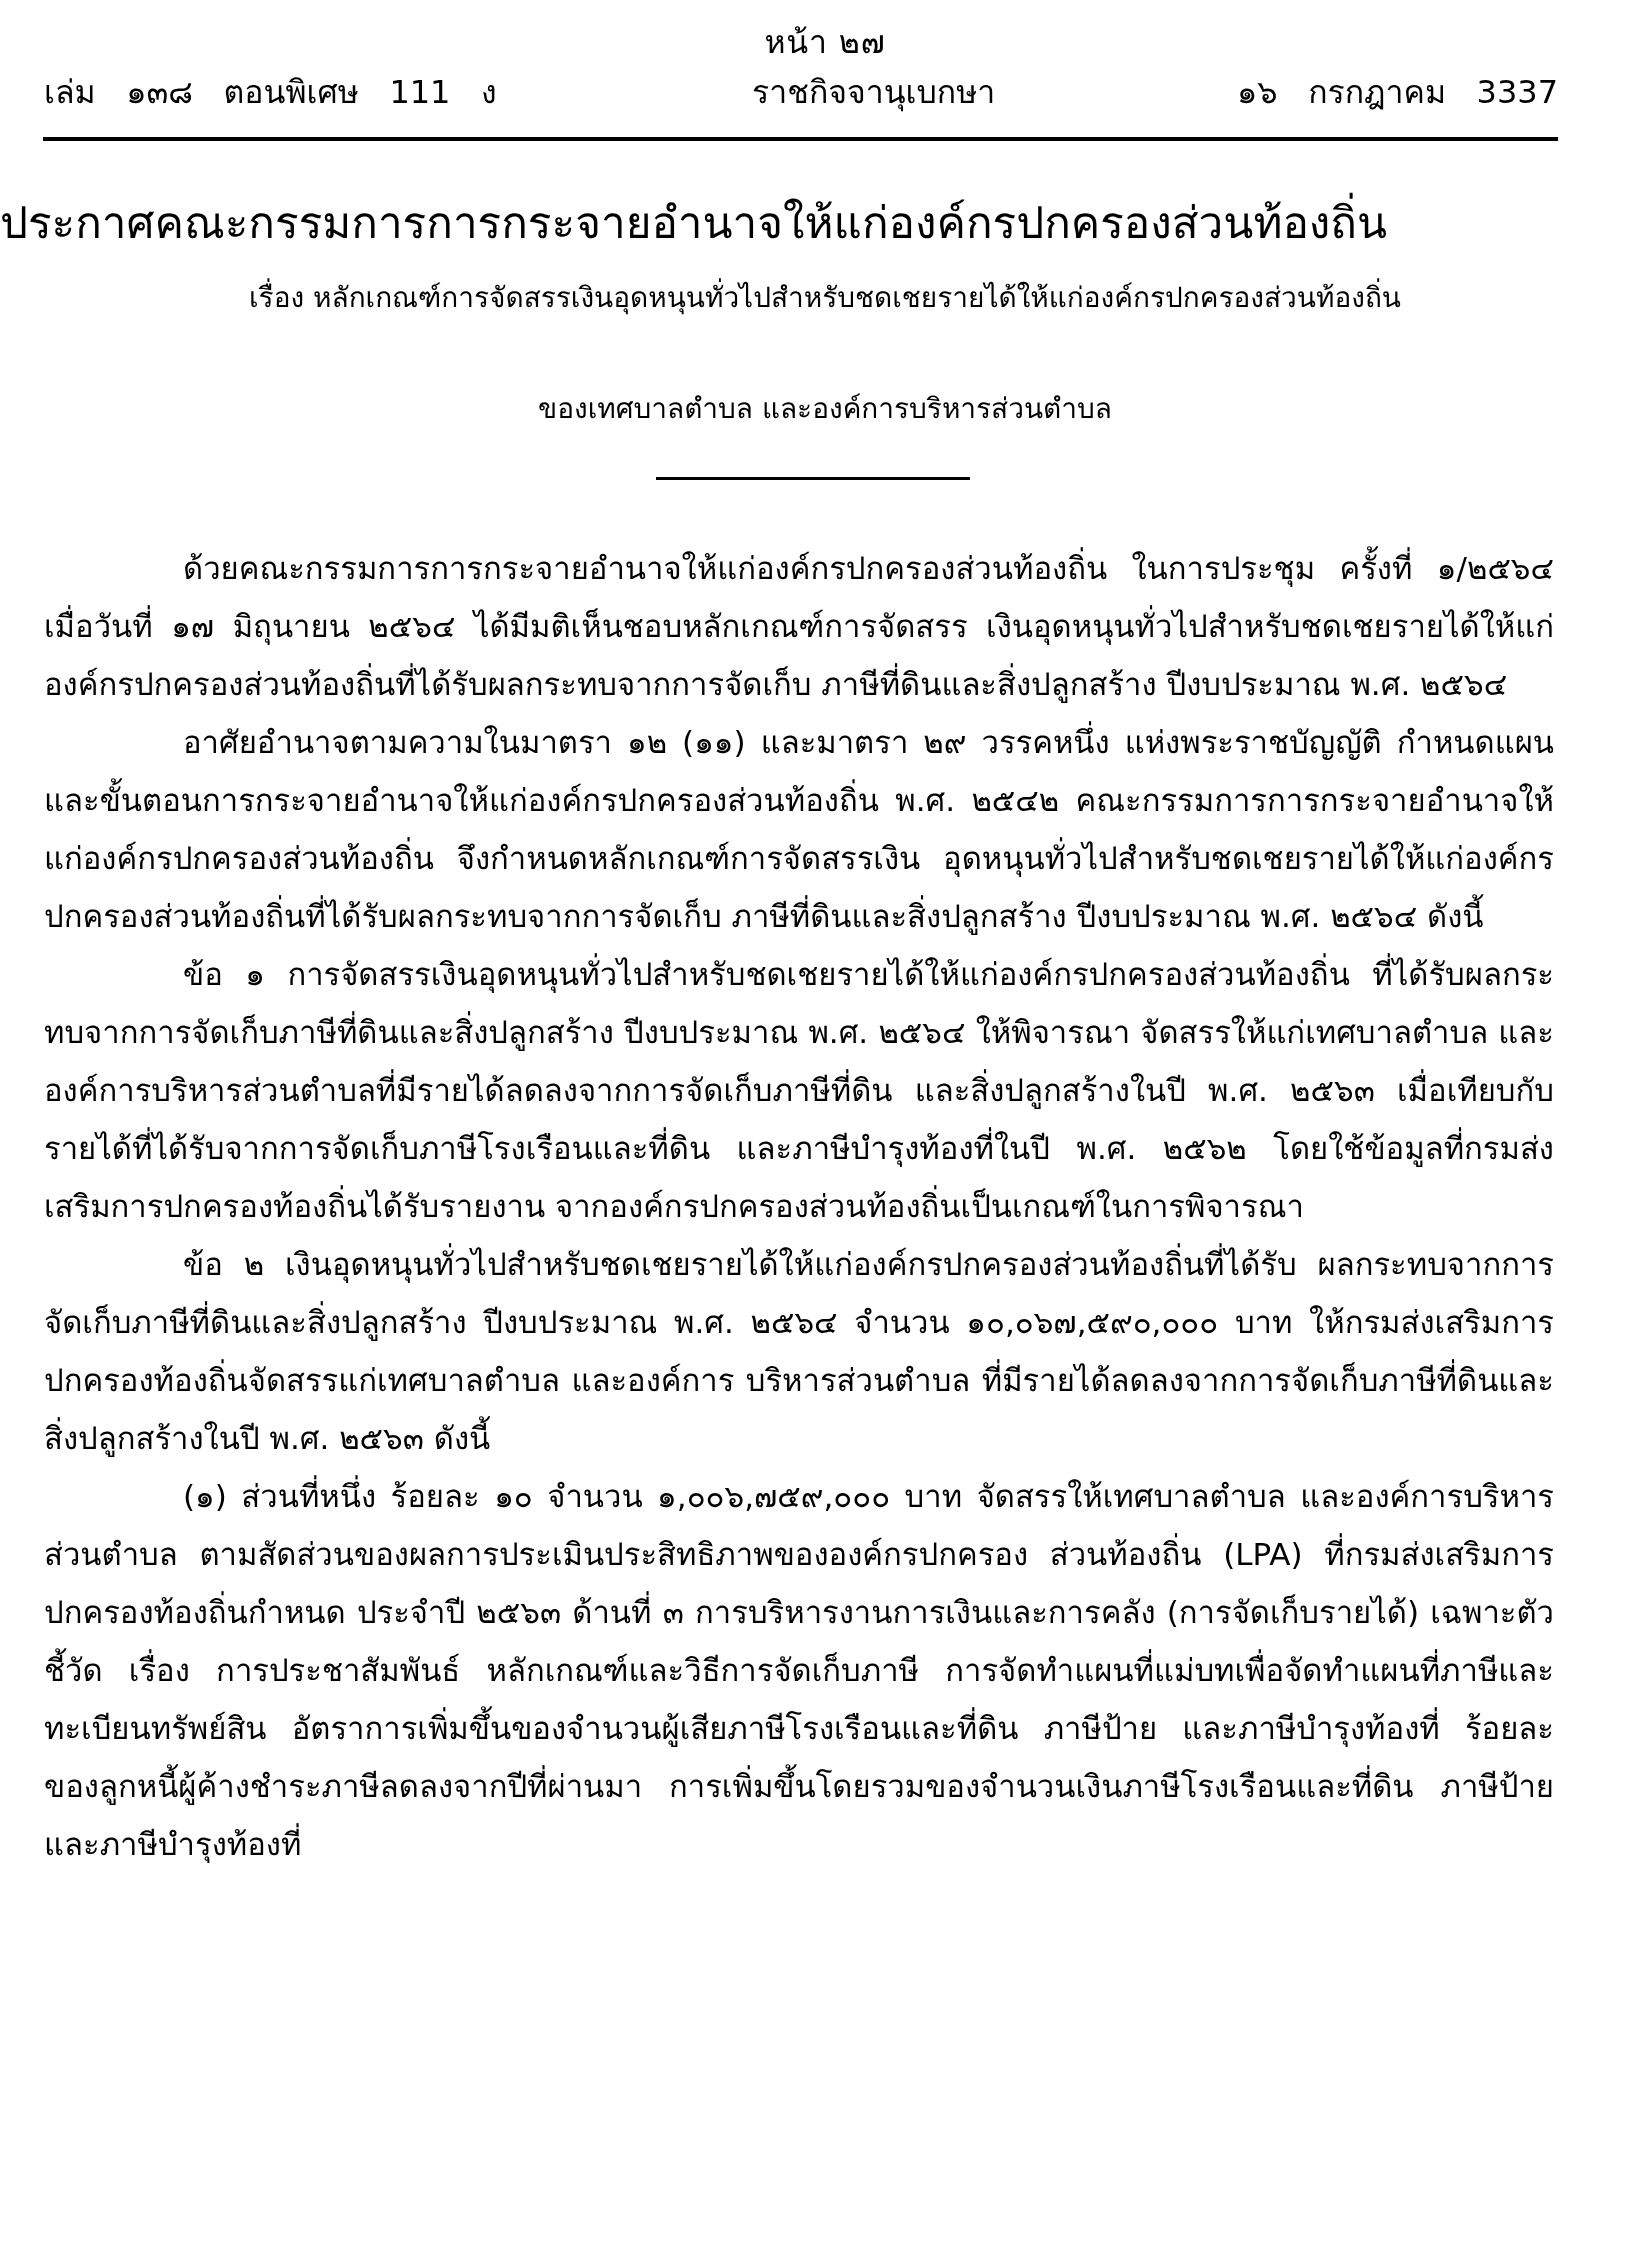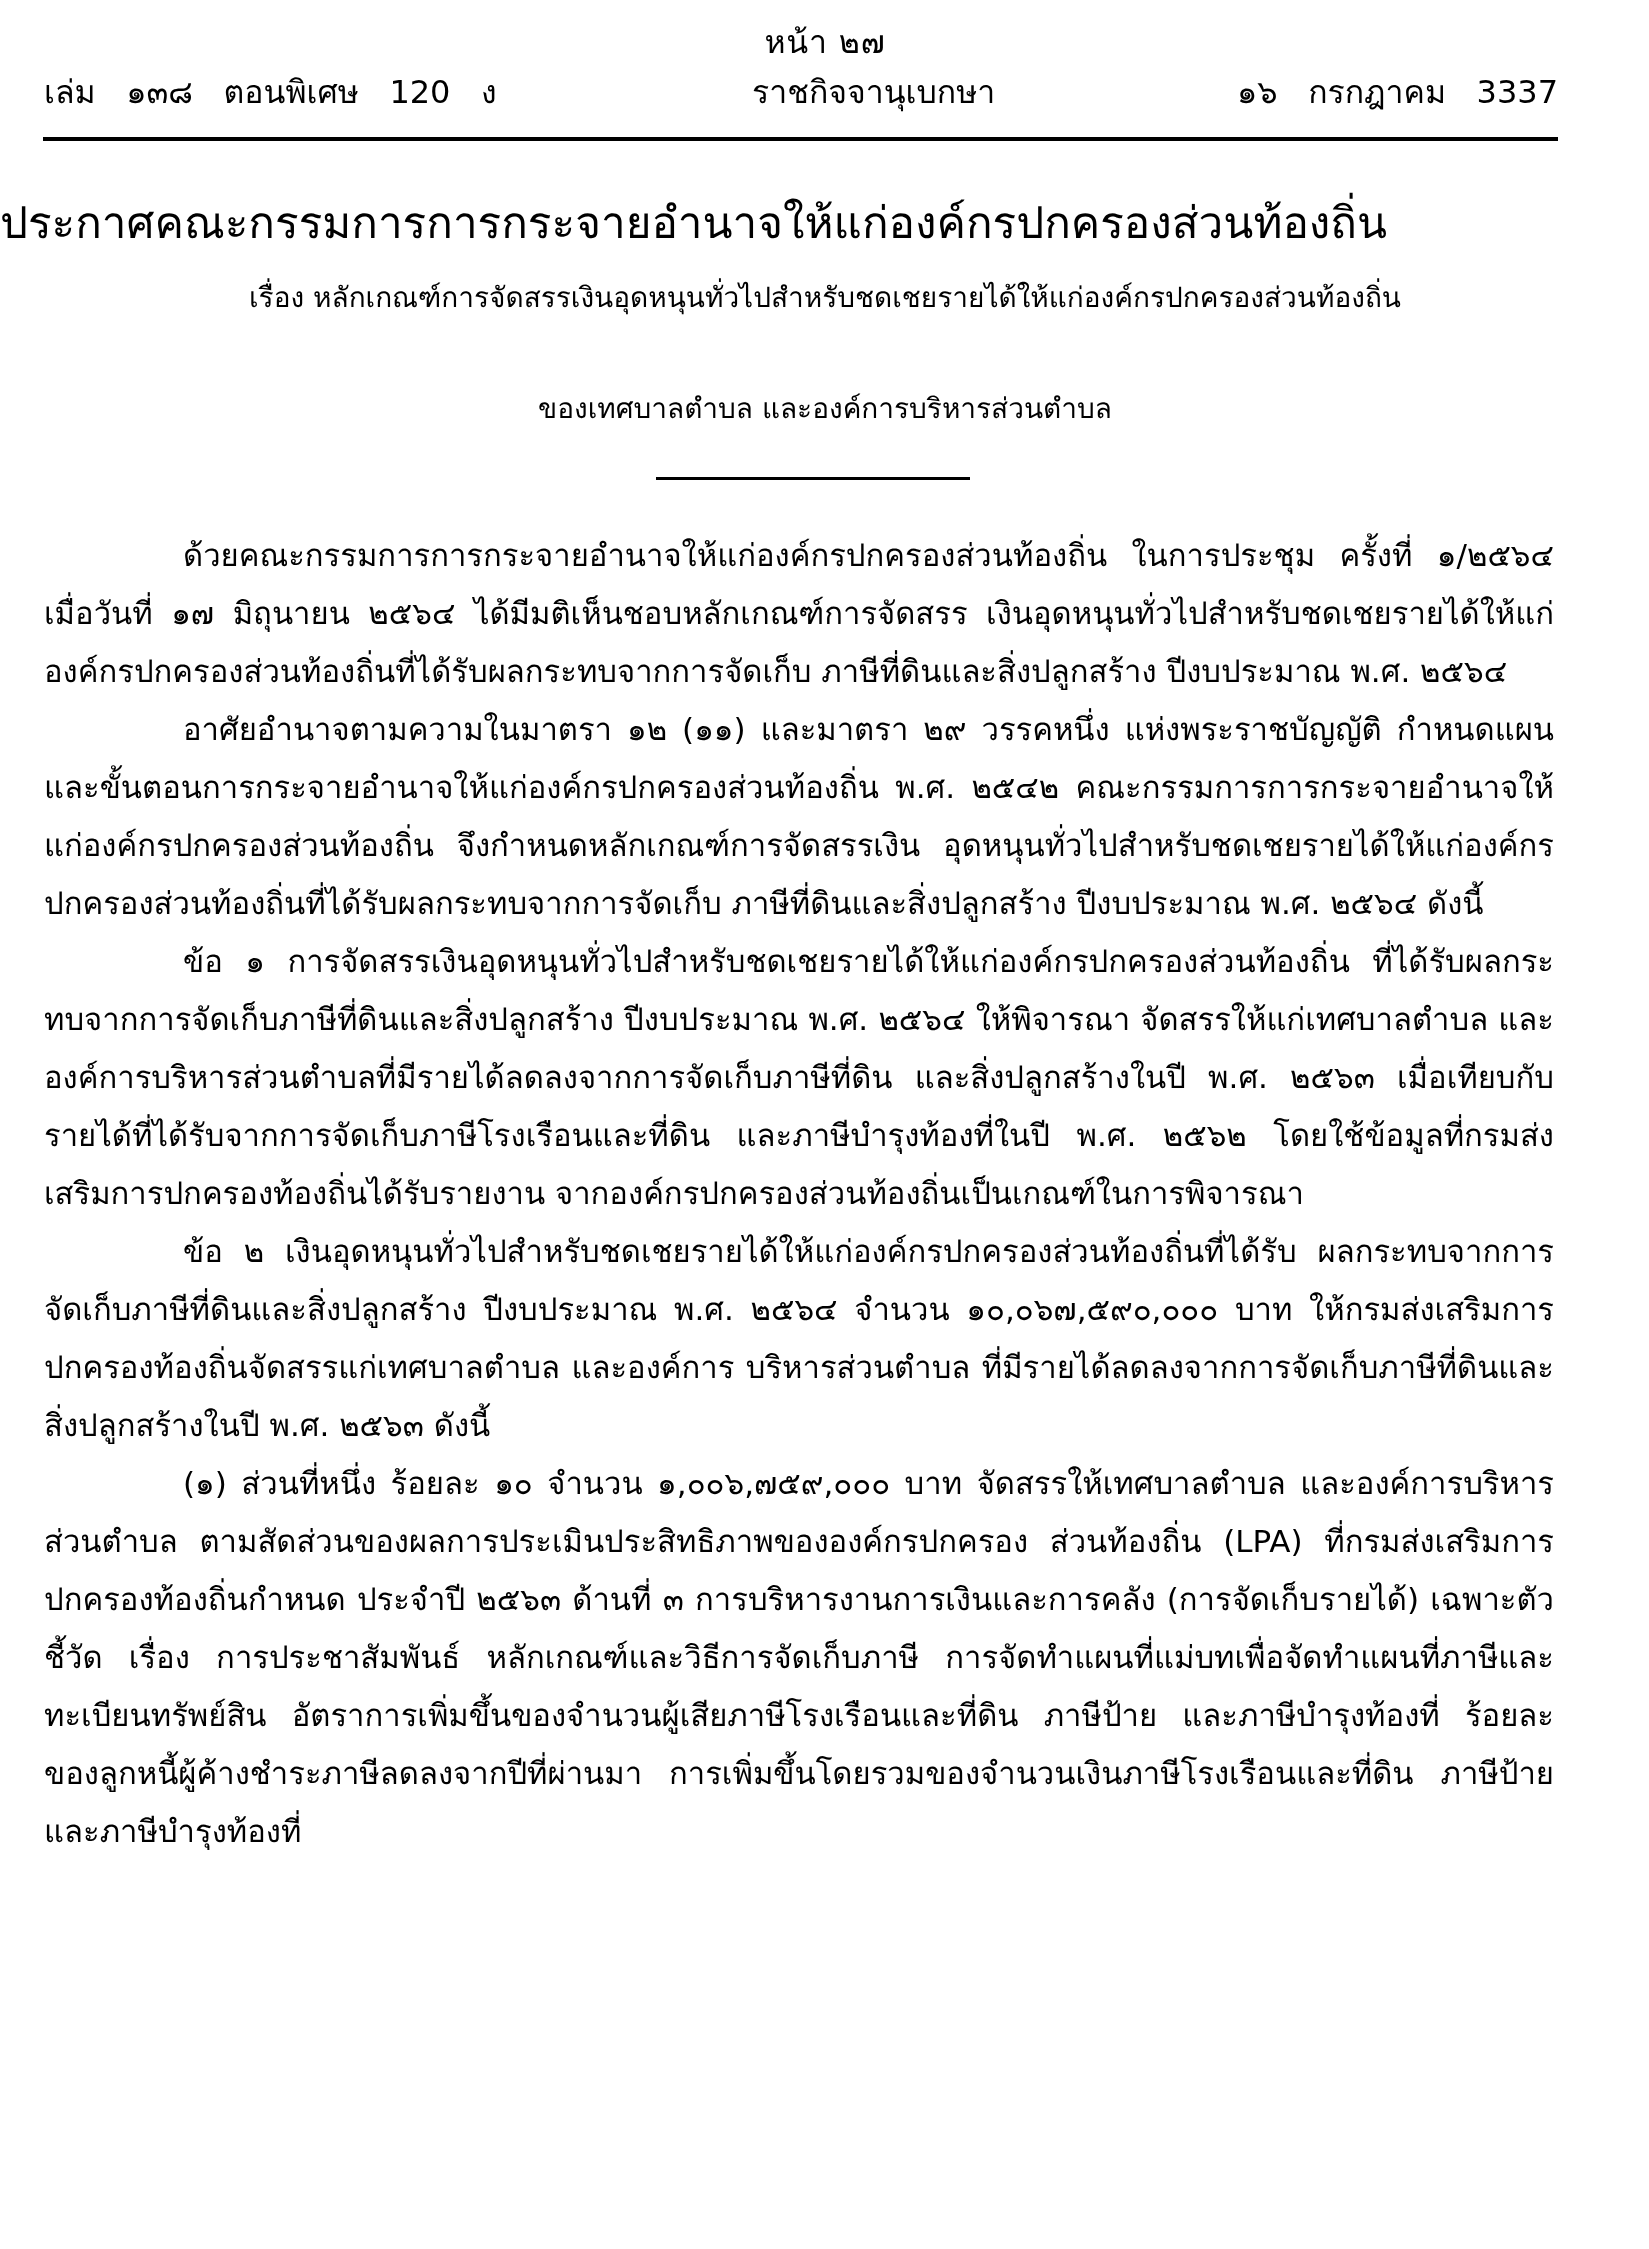--- a/index.html
+++ b/index.html
@@ -34,35 +34,35 @@
     font-size: 28px; line-height: 56px;
   }
   .subtitle.l1 { top: 270px; }
   .subtitle.l2 { top: 326px; }
   .subtitle.l3 { top: 381px; }
   .divider {
     position: absolute; top: 477px; left: 656px; width: 314px; height: 3.2px; background: #000;
   }
 
   .body {
-    position: absolute; top: 526px; left: 44px; width: 1510px;
+    position: absolute; top: 539px; left: 44px; width: 1510px;
     font-size: 31px; line-height: 58px;
   }
   .para { margin: 0; text-align: justify; text-align-last: left; }
   .para.indent { text-indent: 139px; }
 </style>
 </head>
 <body>
 
 <div class="page">
 
   <div class="page-number">หน้า   ๒๗</div>
 
   <div class="header-row">
-    <span class="header-left">เล่ม   ๑๓๘   ตอนพิเศษ   120   ง</span>
+    <span class="header-left">เล่ม   ๑๓๘   ตอนพิเศษ   111   ง</span>
     <span class="header-center">ราชกิจจานุเบกษา</span>
     <span class="header-right">๑๖   กรกฎาคม   3337</span>
   </div>
   <div class="header-rule"></div>
 
   <div class="title">ประกาศคณะกรรมการการกระจายอำนาจให้แก่องค์กรปกครองส่วนท้องถิ่น</div>
   <div class="subtitle l1">เรื่อง  หลักเกณฑ์การจัดสรรเงินอุดหนุนทั่วไปสำหรับชดเชยรายได้ให้แก่องค์กรปกครองส่วนท้องถิ่น</div>
   <div class="subtitle l3">ของเทศบาลตำบล  และองค์การบริหารส่วนตำบล</div>
   <div class="divider"></div>
 

